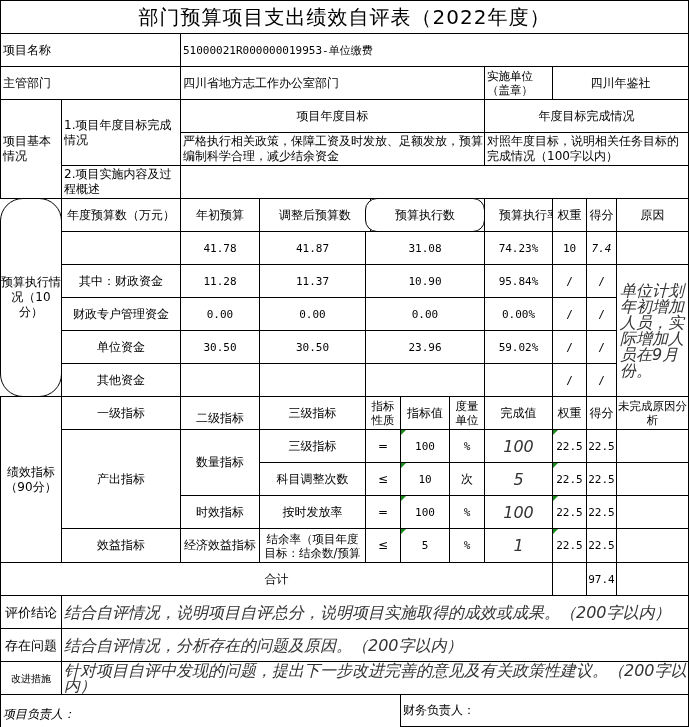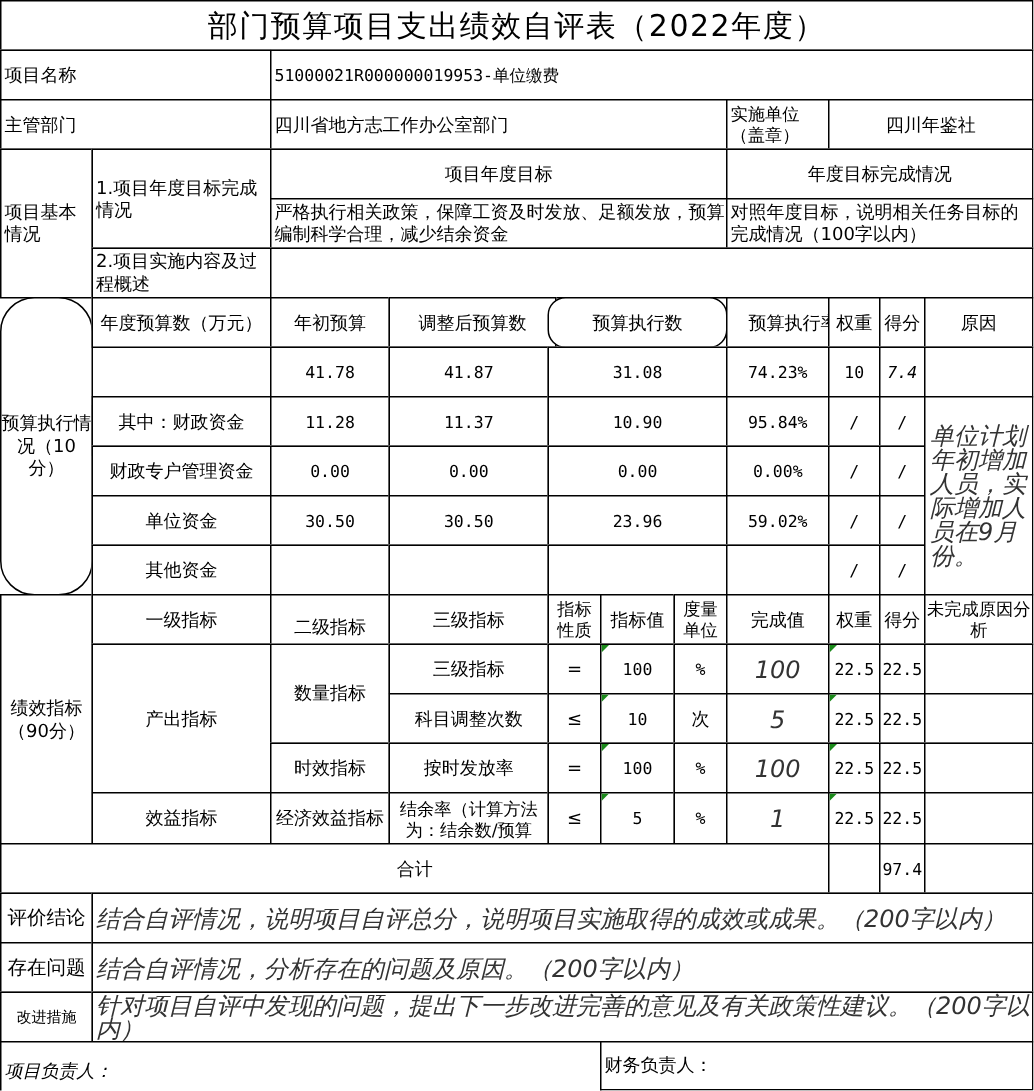--- a/index.html
+++ b/index.html
@@ -127,21 +127,21 @@
 
 <div class="c ctr" style="left:259px;top:495px;width:107px;height:34px;">按时发放率</div>
 <div class="c ctr" style="left:365px;top:495px;width:36px;height:34px;">=</div>
 <div class="c ctr mono mark" style="left:400px;top:495px;width:50px;height:34px;">100</div>
 <div class="c ctr mono" style="left:449px;top:495px;width:36px;height:34px;">%</div>
 <div class="c ctr it" style="left:484px;top:495px;width:69px;height:34px;">100</div>
 <div class="c ctr mono mark" style="left:552px;top:495px;width:35px;height:34px;">22.5</div>
 <div class="c ctr mono" style="left:586px;top:495px;width:31px;height:34px;">22.5</div>
 <div class="c ctr" style="left:616px;top:495px;width:73px;height:34px;"></div>
 
-<div class="c ctr sm" style="left:259px;top:528px;width:107px;height:35px;line-height:14px;padding:0 2px;">结余率（计算方法为：结余数/预算</div>
+<div class="c ctr sm" style="left:259px;top:528px;width:107px;height:35px;line-height:14px;padding:0 2px;">结余率（项目年度目标：结余数/预算</div>
 <div class="c ctr" style="left:365px;top:528px;width:36px;height:35px;">≤</div>
 <div class="c ctr mono mark" style="left:400px;top:528px;width:50px;height:35px;">5</div>
 <div class="c ctr mono" style="left:449px;top:528px;width:36px;height:35px;">%</div>
 <div class="c ctr it" style="left:484px;top:528px;width:69px;height:35px;">1</div>
 <div class="c ctr mono mark" style="left:552px;top:528px;width:35px;height:35px;">22.5</div>
 <div class="c ctr mono" style="left:586px;top:528px;width:31px;height:35px;">22.5</div>
 <div class="c ctr" style="left:616px;top:528px;width:73px;height:35px;"></div>
 
 <div class="c ctr" style="left:0;top:562px;width:553px;height:34px;">合计</div>
 <div class="c ctr mono" style="left:552px;top:562px;width:35px;height:34px;"></div>

